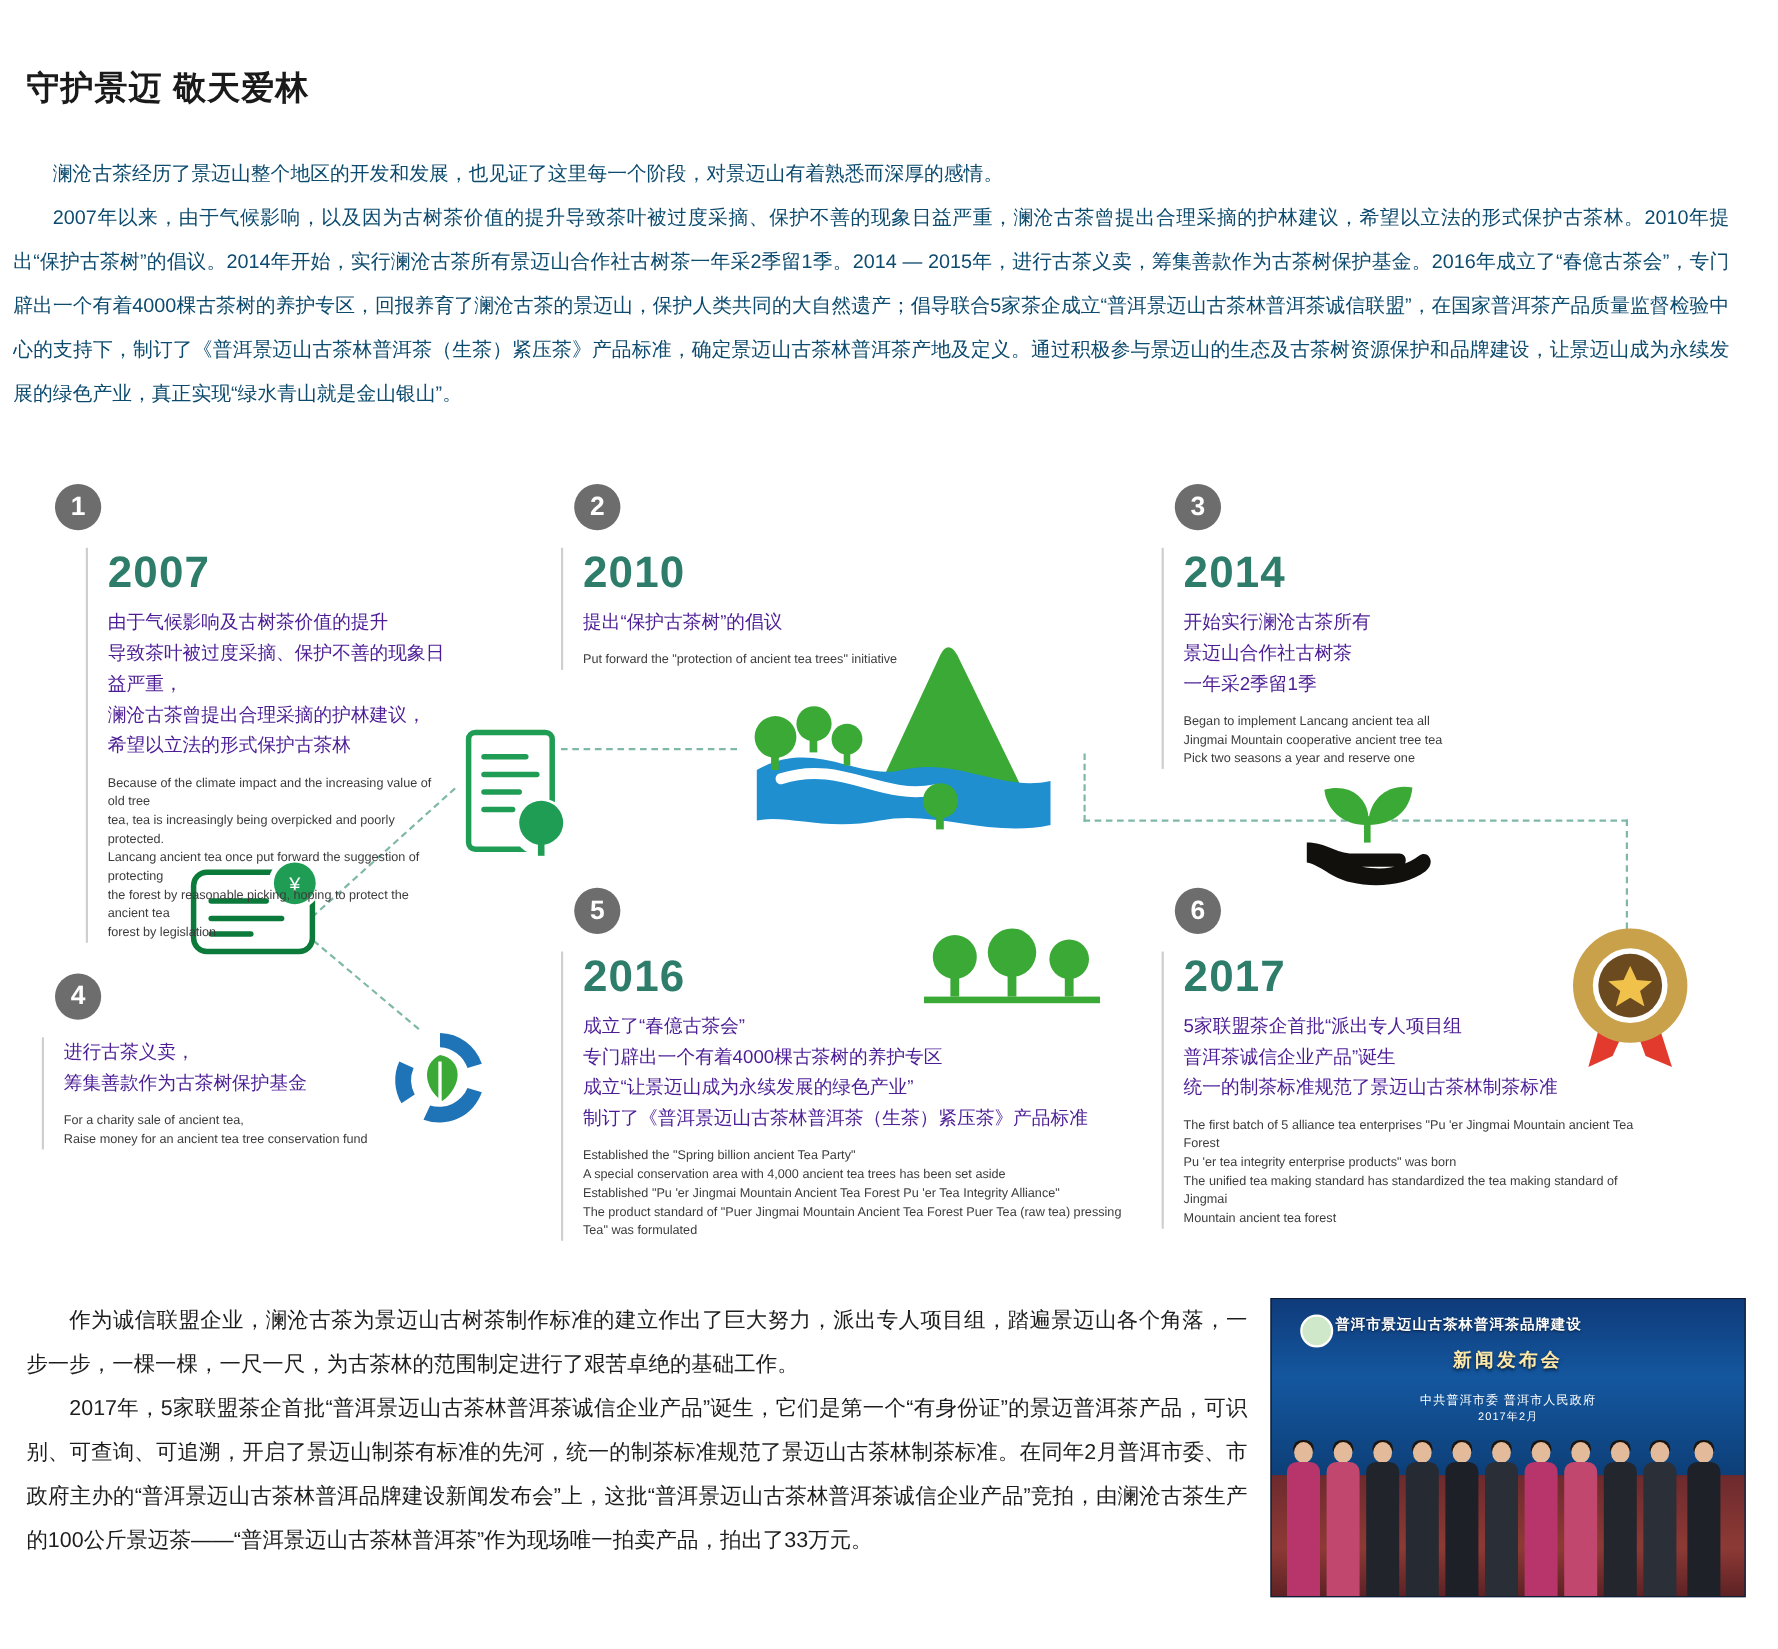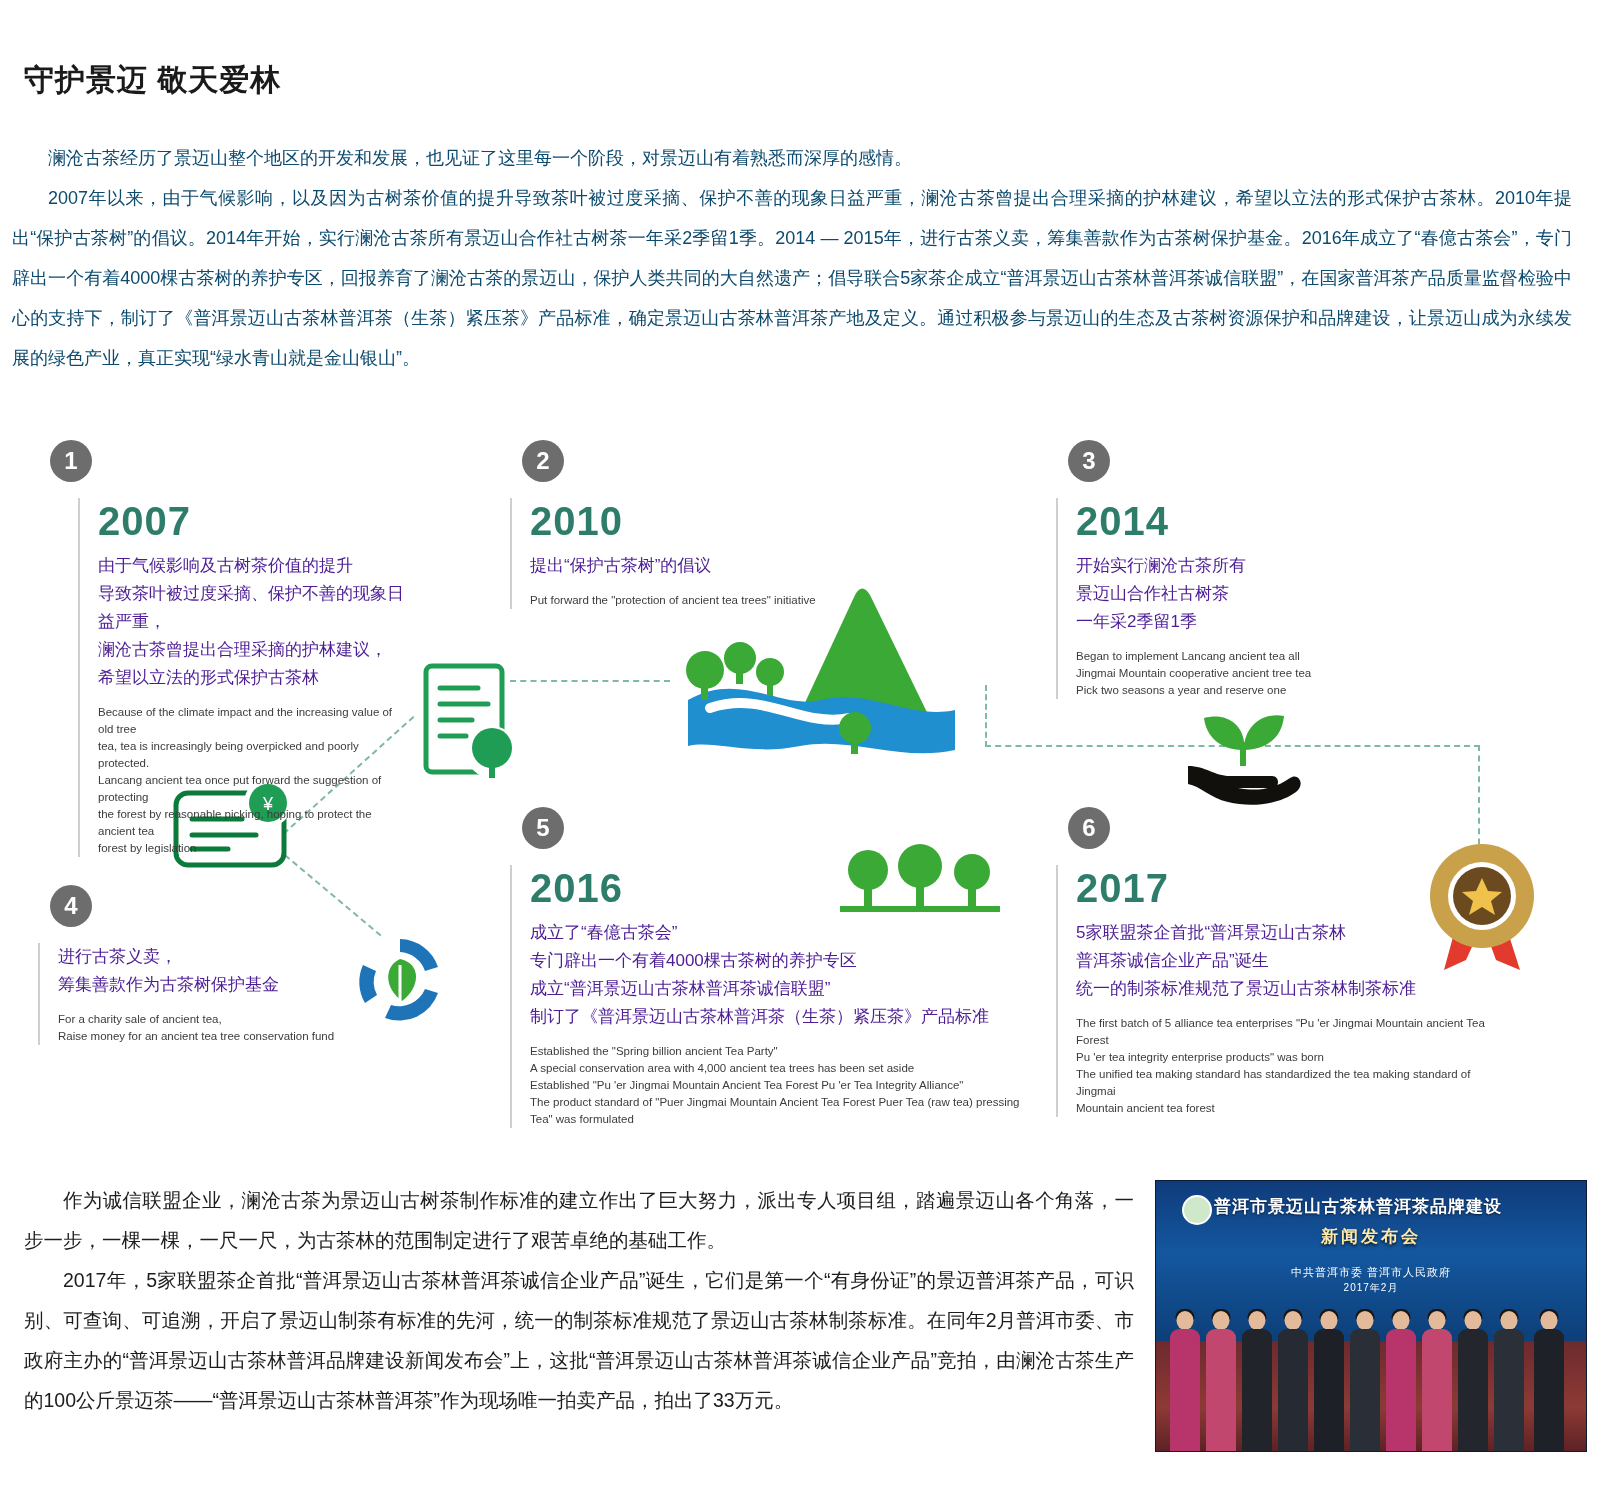--- a/index.html
+++ b/index.html
@@ -144,21 +144,21 @@
   .photo .bg-bottom {
     position: absolute; left: 0; top: 160px; width: 100%; height: 110px;
     background: linear-gradient(180deg,#6d2a2d 0%, #8d3a35 60%, #5d2225 100%);
   }
   .photo .logo-circle {
     position: absolute; left: 26px; top: 14px; width: 26px; height: 26px;
     border-radius: 50%; background: #cfe8c9; border: 2px solid #ffffff;
   }
   .photo .hl1 {
     position: absolute; left: 58px; top: 14px; right: 20px;
-    color: #ffffff; font-size: 17px; font-weight: bold; letter-spacing: 1px;
+    color: #ffffff; font-size: 13px; font-weight: bold; letter-spacing: 1px;
     text-shadow: 0 1px 2px rgba(0,0,0,.6);
   }
   .photo .hl2 {
     position: absolute; left: 0; top: 44px; width: 100%; text-align: center;
     color: #ffe9a8; font-size: 17px; font-weight: bold; letter-spacing: 3px;
     text-shadow: 0 2px 3px rgba(0,0,0,.7);
   }
   .photo .hl3 {
     position: absolute; left: 0; top: 84px; width: 100%; text-align: center;
     color: #ffffff; font-size: 11px; letter-spacing: 1px;
@@ -327,31 +327,31 @@
       <div class="cn-lines" style="white-space: pre-line;">进行古茶义卖，
 筹集善款作为古茶树保护基金</div>
       <div class="en-lines" style="white-space: pre-line;">For a charity sale of ancient tea,
 Raise money for an ancient tea tree conservation fund</div>
     </div>
 
     <div class="tl-item" style="left:510px; top:425px; width:510px;">
       <div class="year">2016</div>
       <div class="cn-lines" style="white-space: pre-line;">成立了“春億古茶会”
 专门辟出一个有着4000棵古茶树的养护专区
-成立“普洱景迈山古茶林普洱茶诚信联盟”
+成立“让景迈山成为永续发展的绿色产业”
 制订了《普洱景迈山古茶林普洱茶（生茶）紧压茶》产品标准</div>
       <div class="en-lines" style="white-space: pre-line;">Established the "Spring billion ancient Tea Party"
 A special conservation area with 4,000 ancient tea trees has been set aside
 Established "Pu 'er Jingmai Mountain Ancient Tea Forest Pu 'er Tea Integrity Alliance"
 The product standard of "Puer Jingmai Mountain Ancient Tea Forest Puer Tea (raw tea) pressing Tea" was formulated</div>
     </div>
 
     <div class="tl-item" style="left:1056px; top:425px; width:450px;">
       <div class="year">2017</div>
-      <div class="cn-lines" style="white-space: pre-line;">5家联盟茶企首批“普洱景迈山古茶林
+      <div class="cn-lines" style="white-space: pre-line;">5家联盟茶企首批“派出专人项目组
 普洱茶诚信企业产品”诞生
 统一的制茶标准规范了景迈山古茶林制茶标准</div>
       <div class="en-lines" style="white-space: pre-line;">The first batch of 5 alliance tea enterprises "Pu 'er Jingmai Mountain ancient Tea Forest
 Pu 'er tea integrity enterprise products" was born
 The unified tea making standard has standardized the tea making standard of Jingmai
 Mountain ancient tea forest</div>
     </div>
 
   </div>
 

